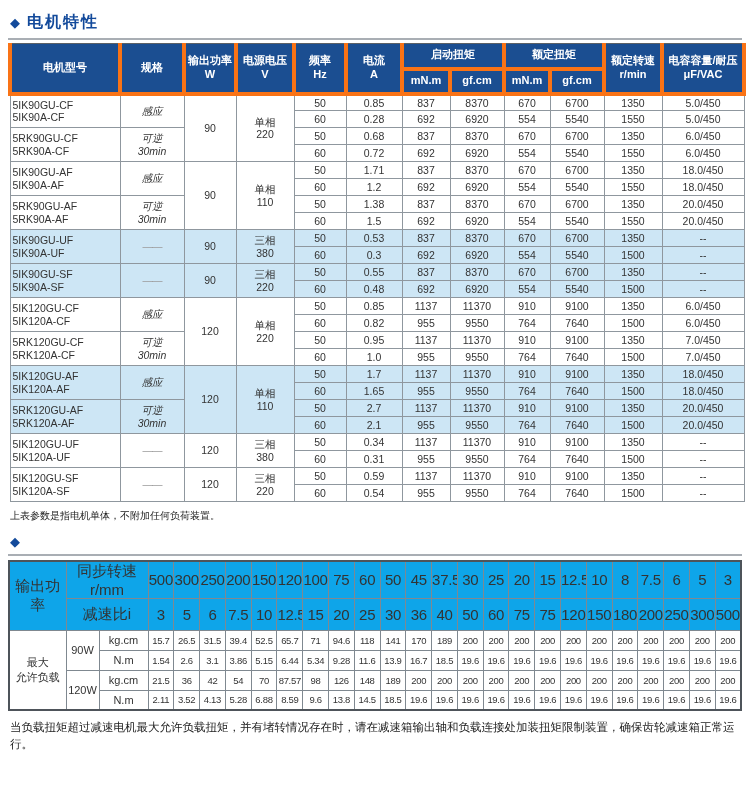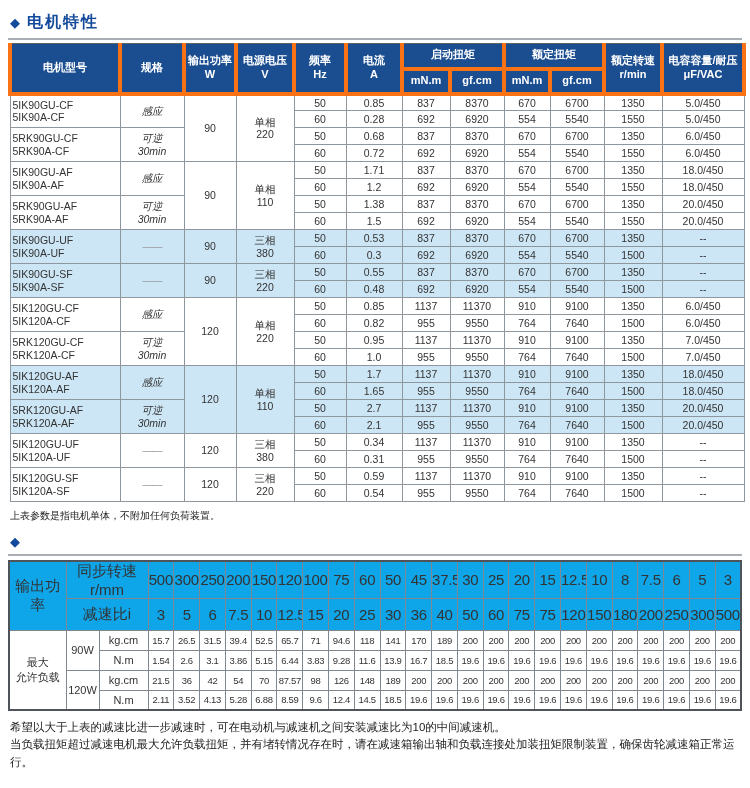--- a/index.html
+++ b/index.html
@@ -1156,21 +1156,21 @@
           <td class="num">
             <div class="ln">3.86</div>
           </td>
           <td class="num">
             <div class="ln">5.15</div>
           </td>
           <td class="num">
             <div class="ln">6.44</div>
           </td>
           <td class="num">
-            <div class="ln">3.83</div>
+            <div class="ln">5.34</div>
           </td>
           <td class="num">
             <div class="ln">9.28</div>
           </td>
           <td class="num">
             <div class="ln">11.6</div>
           </td>
           <td class="num">
             <div class="ln">13.9</div>
           </td>
@@ -1310,21 +1310,21 @@
           <td class="num">
             <div class="ln">6.88</div>
           </td>
           <td class="num">
             <div class="ln">8.59</div>
           </td>
           <td class="num">
             <div class="ln">9.6</div>
           </td>
           <td class="num">
-            <div class="ln">12.4</div>
+            <div class="ln">13.8</div>
           </td>
           <td class="num">
             <div class="ln">14.5</div>
           </td>
           <td class="num">
             <div class="ln">18.5</div>
           </td>
           <td class="num">
             <div class="ln">19.6</div>
           </td>
@@ -1362,17 +1362,16 @@
             <div class="ln">19.6</div>
           </td>
           <td class="num">
             <div class="ln">19.6</div>
           </td>
         </tr>
       </tbody>
   </table>
 
   <div class="bottom-notes">
-    <div>希望以大于上表的减速比进一步减速时，可在电动机与减速机之间安装减速比为10的中间减速机。</div>
     <div>当负载扭矩超过减速电机最大允许负载扭矩，并有堵转情况存在时，请在减速箱输出轴和负载连接处加装扭矩限制装置，确保齿轮减速箱正常运行。</div>
   </div>
 
 </div>
 
 </body></html>

